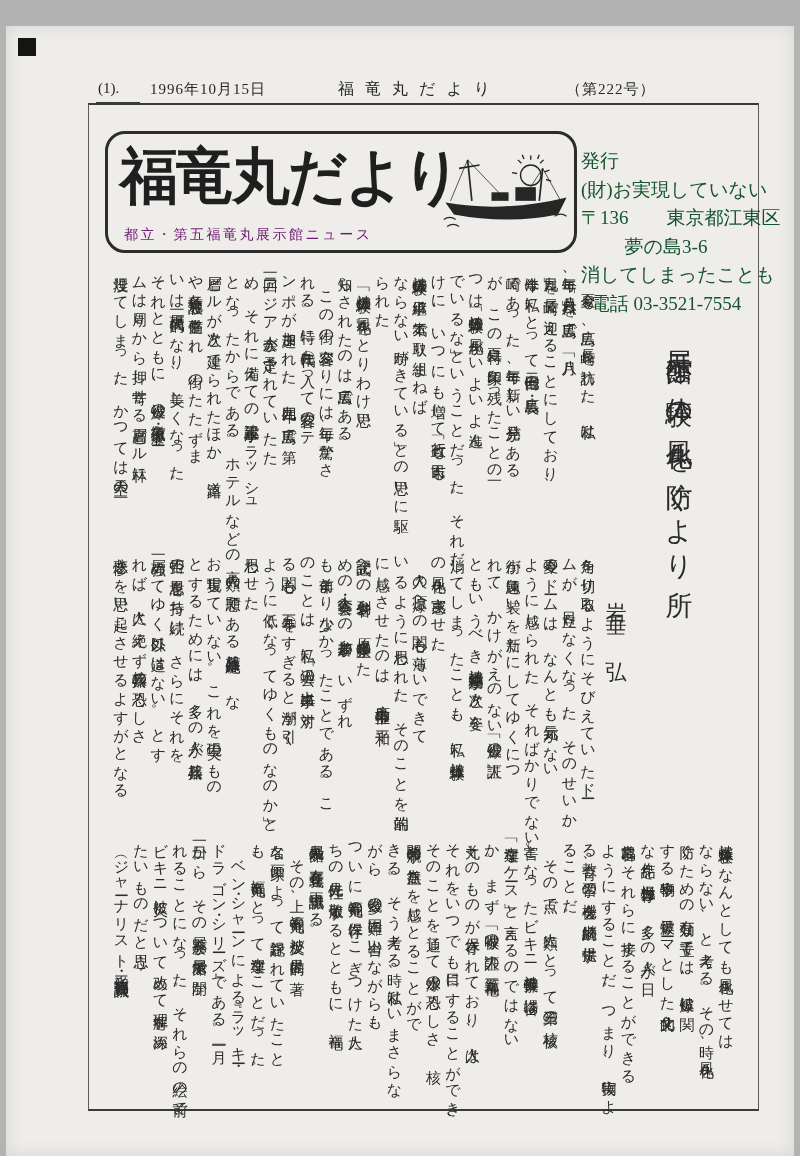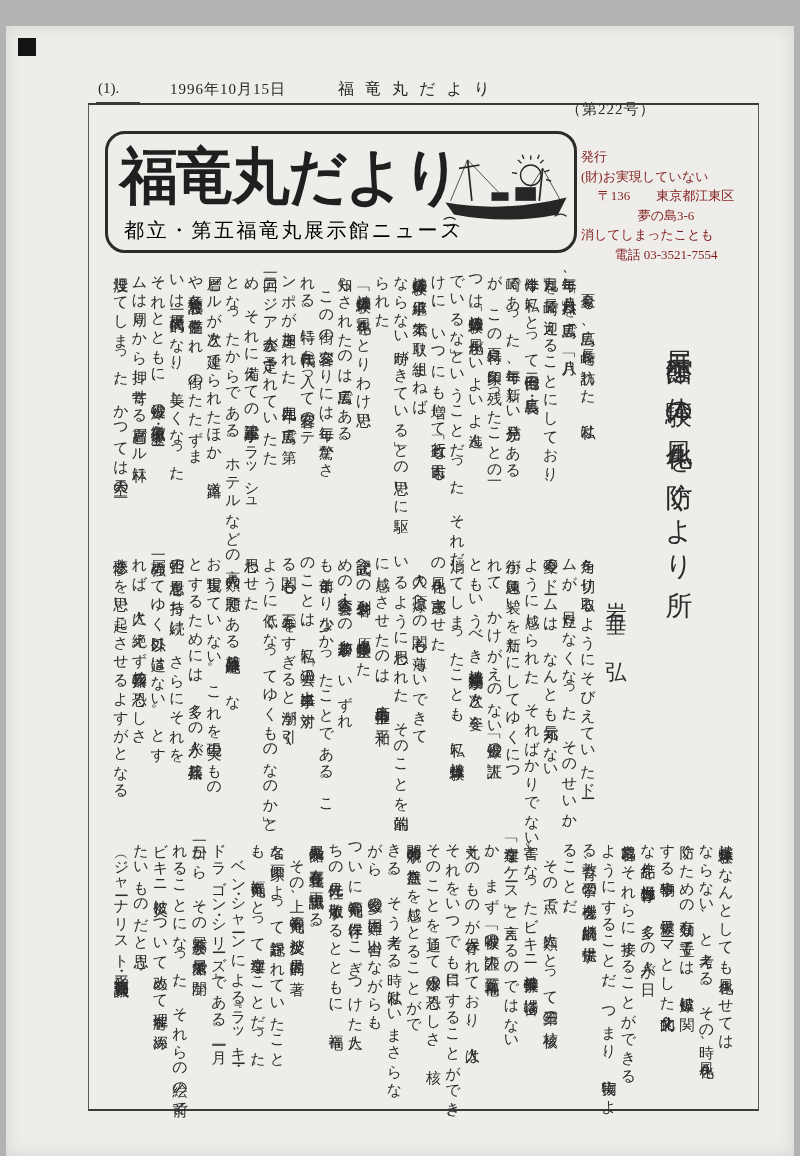--- a/index.html
+++ b/index.html
@@ -11,47 +11,47 @@
   }
   .paper{
     position:absolute;left:6px;top:26px;width:788px;height:1130px;
     background:#efede9;
     box-shadow:inset 0 0 18px rgba(0,0,0,.10);
   }
   .scan-mark{position:absolute;left:18px;top:38px;width:18px;height:18px;background:#141414;}
   
   .pg-header{position:absolute;left:0;top:78px;width:800px;height:24px;font-size:15px;}
   .pg-num{position:absolute;left:98px;top:2px;}
-  .pg-date{position:absolute;left:150px;top:2px;letter-spacing:1px;margin-left:20px;}
+  .pg-date{position:absolute;left:150px;top:2px;letter-spacing:1px;}
   .pg-title{position:absolute;left:338px;top:1px;letter-spacing:11px;font-size:16px;}
-  .pg-issue{position:absolute;left:566px;top:2px;letter-spacing:1px;margin-top:20px;}
+  .pg-issue{position:absolute;left:566px;top:2px;letter-spacing:1px;}
   .pg-num-rule{position:absolute;left:96px;top:102px;width:44px;height:3px;background:#3a3a3a;}
   
   .frame{
     position:absolute;left:88px;top:103px;width:669px;height:1004px;
     border:1px solid #5a5a5a;border-top:2px solid #3a3a3a;border-bottom:2px solid #3a3a3a;
   }
   
   .mast-box{
     position:absolute;left:16px;top:26px;width:466px;height:116px;
     border:3px solid #2c2c2c;border-radius:20px;background:transparent;
   }
   .mast-title{
     position:absolute;left:12px;top:2px;
     font-size:58px;font-weight:700;letter-spacing:-2px;color:#1f1f1f;
     transform:scaleY(1.05);transform-origin:top left;white-space:nowrap;
   }
   .mast-sub{
-    position:absolute;left:16px;bottom:6px;font-size:20px;letter-spacing:2.5px;color:#000000;white-space:nowrap;
+    position:absolute;left:16px;bottom:6px;font-size:14px;letter-spacing:2.5px;color:#701a75;white-space:nowrap;
   }
   .ship{position:absolute;right:4px;top:14px;width:128px;height:92px;}
   
   .publisher{
     position:absolute;left:492px;top:42px;width:170px;
-    font-size:13px;line-height:1.5;color:#7f1d1d;white-space:nowrap;
+    font-size:19px;line-height:1.5;color:#14532d;white-space:nowrap;
   }
   .publisher .l{text-align:left;}
   .publisher .r{text-align:center;}
   
   .headline{
     position:absolute;left:576px;top:224px;height:470px;
     writing-mode:vertical-rl;text-orientation:mixed;
     font-size:27px;letter-spacing:4px;color:#2a2a2a;line-height:1;
   }
   .author{

